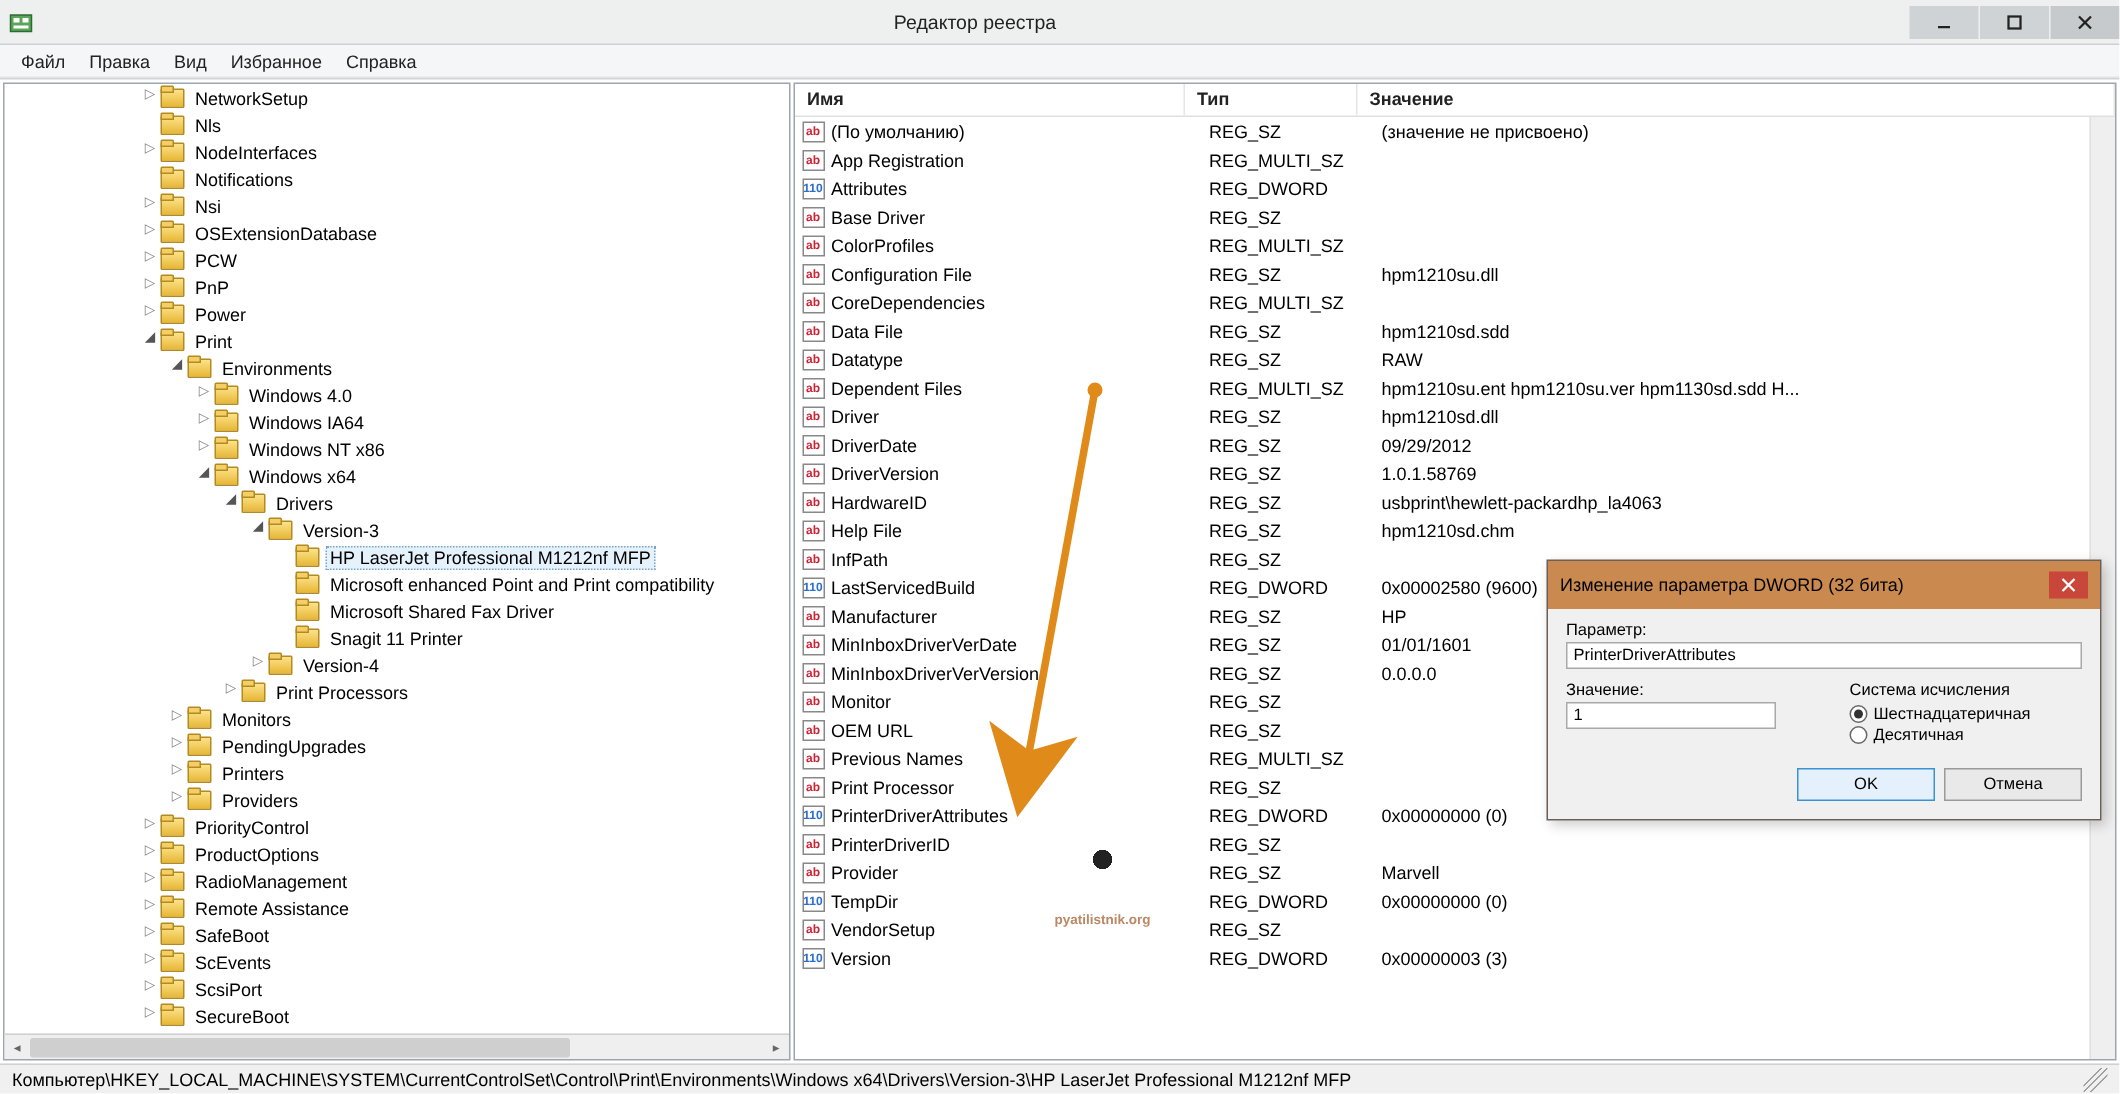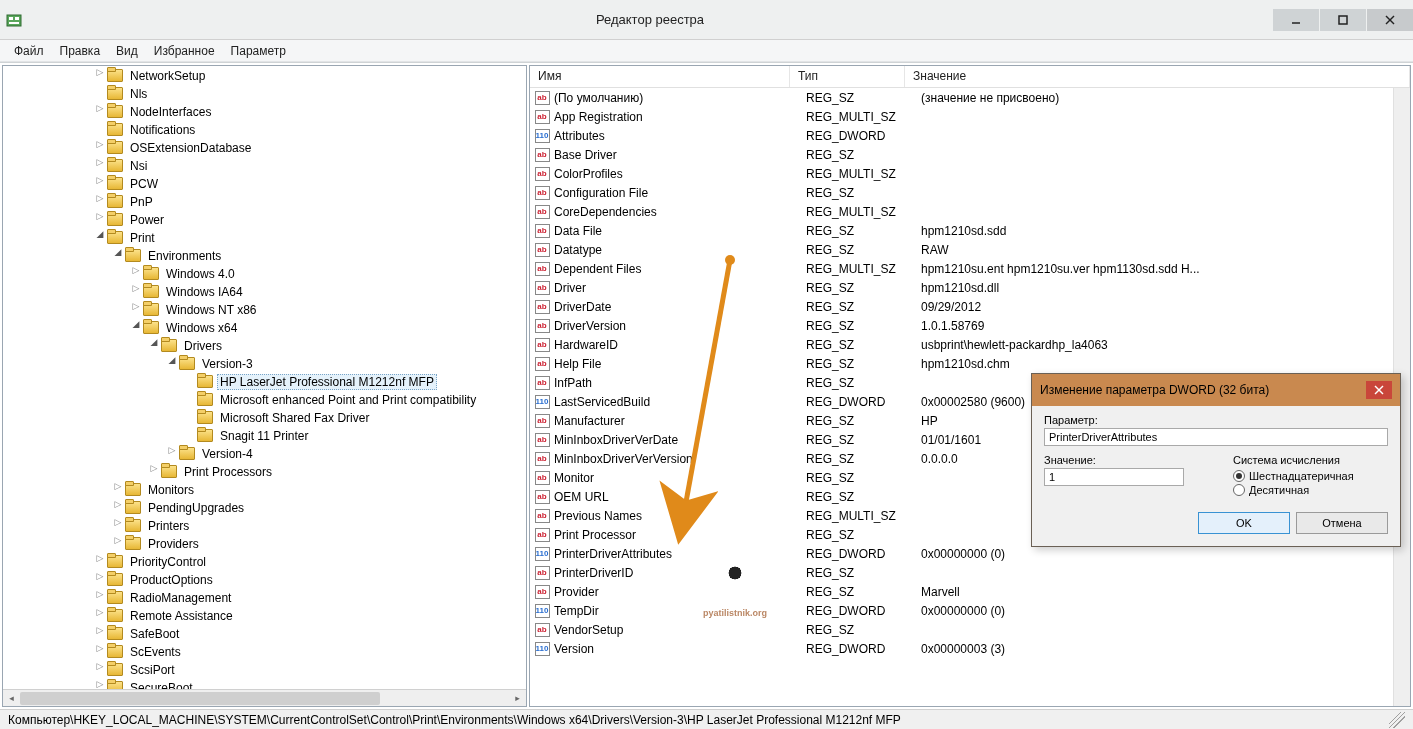--- a/index.html
+++ b/index.html
@@ -16,21 +16,21 @@
   }
   .window {
     width: 100%;
     height: 100%;
     display: flex;
     flex-direction: column;
     background: #fff;
   }
   
   .titlebar {
-    height: 40px;
+    height: 30px;
     background: #eef0f0;
     display: flex;
     align-items: center;
     border-bottom: 1px solid #d0d0d0;
   }
   .titlebar .app-icon {
     width: 16px; height: 16px;
     margin: 0 6px;
   }
   .titlebar .title {
@@ -157,20 +157,21 @@
     display:flex;
     height:22px;
     background:#fff;
     border-bottom:1px solid #e0e0e0;
   }
   .list-header .col {
     padding: 3px 8px;
     border-right:1px solid #e6e6e6;
     font-size:12px;
     color:#222;
+    font-weight:bold;
   }
   .col-name { width:260px; }
   .col-type { width:115px; }
   .col-value { flex:1; }
   .list-body {
     flex:1;
     overflow:hidden;
     position:relative;
   }
   .list-row {
@@ -330,21 +331,21 @@
           </svg>
       </div>
     </div>
   </div>
 
   <div class="menubar">
     <div class="menu-item">Файл</div>
     <div class="menu-item">Правка</div>
     <div class="menu-item">Вид</div>
     <div class="menu-item">Избранное</div>
-    <div class="menu-item">Параметр</div>
+    <div class="menu-item">Справка</div>
   </div>
 
   <div class="split">
 
     <div class="tree-pane">
       <div class="tree-scroll">
         <div class="tree" id="tree">
             <div class="tree-row" style="padding-left: 90px;">
               <span class="expander closed"></span>
               <span class="folder-icon"></span>
@@ -361,26 +362,26 @@
               <span class="tree-label">NodeInterfaces</span>
             </div>
             <div class="tree-row" style="padding-left: 90px;">
               <span class="expander none"></span>
               <span class="folder-icon"></span>
               <span class="tree-label">Notifications</span>
             </div>
             <div class="tree-row" style="padding-left: 90px;">
               <span class="expander closed"></span>
               <span class="folder-icon"></span>
+              <span class="tree-label">Nsi</span>
+            </div>
+            <div class="tree-row" style="padding-left: 90px;">
+              <span class="expander closed"></span>
+              <span class="folder-icon"></span>
               <span class="tree-label">OSExtensionDatabase</span>
-            </div>
-            <div class="tree-row" style="padding-left: 90px;">
-              <span class="expander closed"></span>
-              <span class="folder-icon"></span>
-              <span class="tree-label">Nsi</span>
             </div>
             <div class="tree-row" style="padding-left: 90px;">
               <span class="expander closed"></span>
               <span class="folder-icon"></span>
               <span class="tree-label">PCW</span>
             </div>
             <div class="tree-row" style="padding-left: 90px;">
               <span class="expander closed"></span>
               <span class="folder-icon"></span>
               <span class="tree-label">PnP</span>
@@ -576,20 +577,21 @@
             <span class="name">ColorProfiles</span>
             <span class="type">REG_MULTI_SZ</span>
             <span class="value"></span>
           </div>
           <div class="list-row">
             <span class="val-icon sz">
               <span class="box">ab</span>
             </span>
             <span class="name">Configuration File</span>
             <span class="type">REG_SZ</span>
+            <span class="value">hpm1210su.dll</span>
           </div>
           <div class="list-row">
             <span class="val-icon sz">
               <span class="box">ab</span>
             </span>
             <span class="name">CoreDependencies</span>
             <span class="type">REG_MULTI_SZ</span>
             <span class="value"></span>
           </div>
           <div class="list-row">

